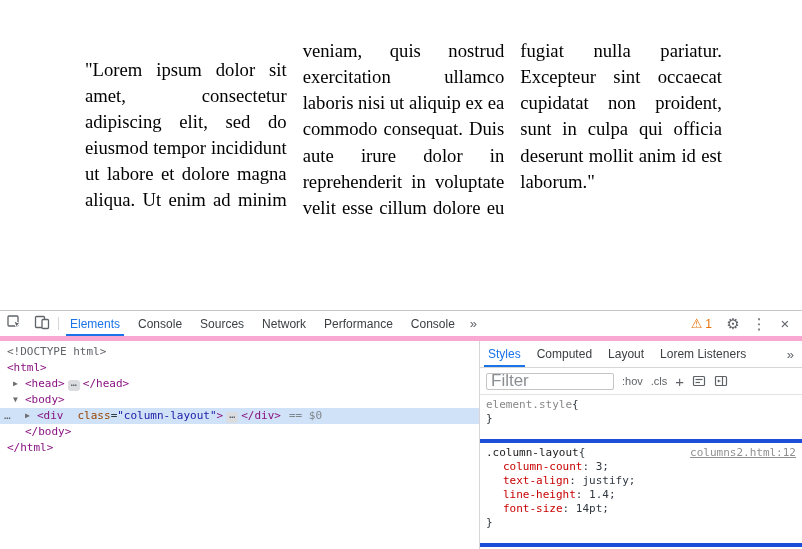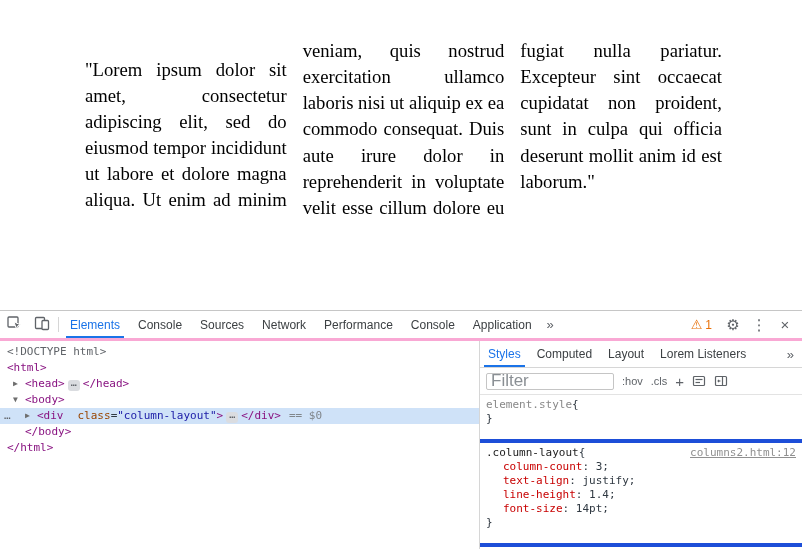--- a/index.html
+++ b/index.html
@@ -9,21 +9,21 @@
 
   
   .page-area { height:310px; overflow:hidden; padding:38px 80px 0 85px; background:#fff; }
   .column-layout { column-count:3; column-gap:16px; text-align:justify; line-height:1.4;
                    font-size:14pt; font-family:"Liberation Serif",serif; color:#000; }
   .column-layout p { margin:1em 0; }
 
   
   .devtools { position:absolute; left:0; top:310px; width:802px; height:239px;
               border-top:1px solid #c6c6c6; background:#fff; display:flex; flex-direction:column; }
-  .dt-toolbar { flex:0 0 30px; display:flex; align-items:stretch; border-bottom:3px solid #f9a8d4; background:#fff; }
+  .dt-toolbar { flex:0 0 30px; display:flex; align-items:stretch; border-bottom:5px solid #f9a8d4; background:#fff; }
   .dt-toolbtn { width:28px; display:flex; align-items:center; justify-content:center; cursor:pointer; }
   .dt-vsep { width:1px; background:#d6d6d6; margin:6px 2px; }
   .dt-tabs { display:flex; align-items:stretch; }
   .dt-tab { padding:0 9px; display:flex; align-items:center; font-size:12px; color:#3c4043; position:relative; cursor:pointer; white-space:nowrap; }
   .dt-tab.active { color:#1a73e8; }
   .dt-tab.active::after { content:""; position:absolute; left:5px; right:5px; bottom:0; height:2px; background:#1a73e8; }
   .dt-overflow { display:flex; align-items:center; color:#5f6368; font-size:13px; padding:0 6px; cursor:pointer; }
   .dt-right { margin-left:auto; display:flex; align-items:center; padding-right:4px; }
   .warn-badge { display:flex; align-items:center; gap:3px; color:#e8710a; font-size:12px; padding:0 8px; cursor:pointer; }
   .warn-badge .tri { font-size:13px; }
@@ -115,21 +115,20 @@
         </span>
       </div>
       <div class="dt-vsep"></div>
       <div class="dt-tabs">
         <div class="dt-tab active">Elements</div>
         <div class="dt-tab">Console</div>
         <div class="dt-tab">Sources</div>
         <div class="dt-tab">Network</div>
         <div class="dt-tab">Performance</div>
         <div class="dt-tab">Console</div>
-        <div class="dt-tab">Application</div>
         <div class="dt-overflow">»</div>
       </div>
       <div class="dt-right">
         <div class="warn-badge">
           <span class="tri">⚠</span>
           <span>1</span>
         </div>
         <div class="icon-btn">
           <span>⚙</span>
         </div>

